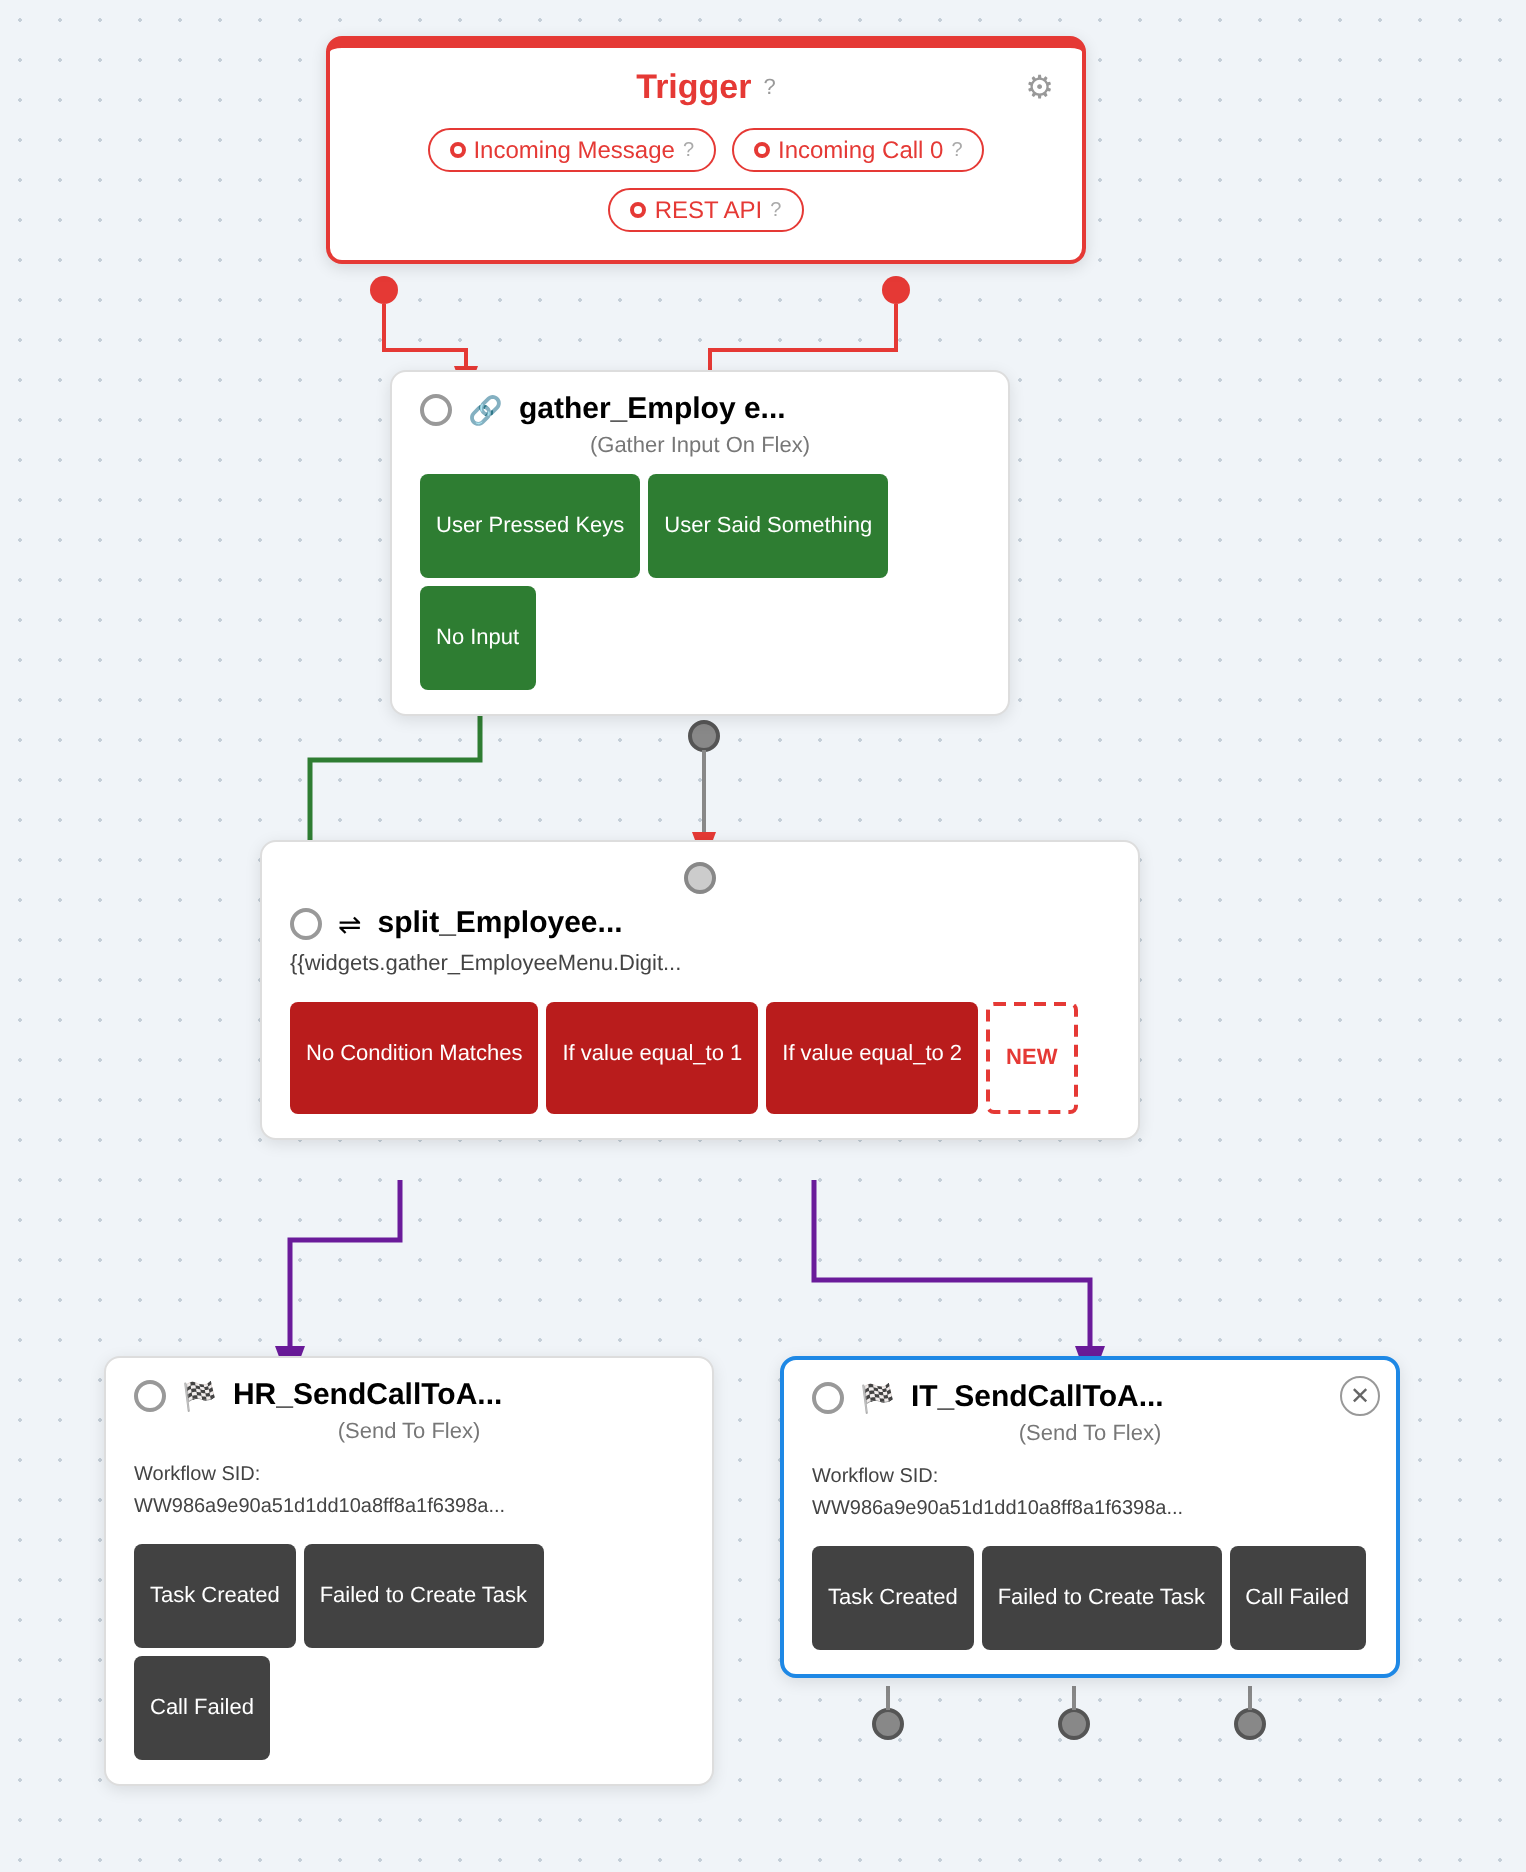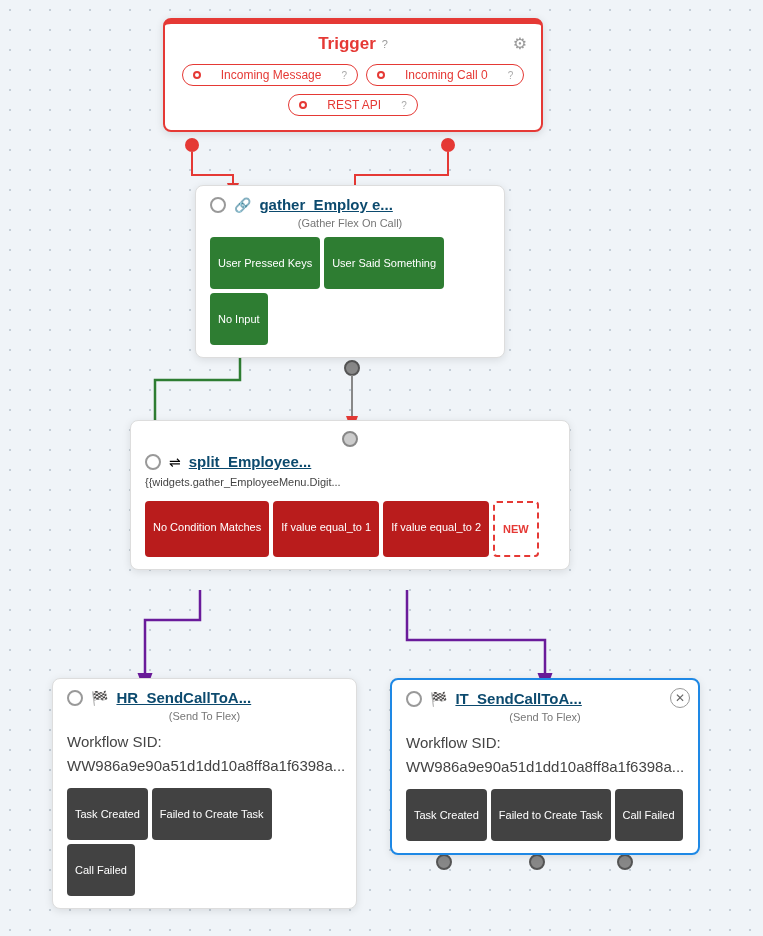--- a/index.html
+++ b/index.html
@@ -62,21 +62,21 @@
     }
     .trigger-options {
       display: flex;
       gap: 8px;
       flex-wrap: wrap;
       justify-content: center;
     }
     .trigger-option {
       display: flex;
       align-items: center;
-      gap: 20px;
+      gap: 4px;
       border: 1.5px solid #e53935;
       border-radius: 20px;
       padding: 3px 10px;
       font-size: 12px;
       color: #e53935;
       background: white;
       cursor: pointer;
     }
     .trigger-option .dot {
       width: 8px;
@@ -111,22 +111,21 @@
       border: 2px solid #999;
       background: white;
       flex-shrink: 0;
     }
     .node-icon {
       font-size: 14px;
     }
     .node-title {
       font-size: 15px;
       font-weight: 600;
-      color: #0c4a6e;
-      text-decoration: underline;
+      color: #000000;
     }
     .node-subtitle {
       font-size: 11px;
       color: #777;
       text-align: center;
       margin-bottom: 8px;
     }
     .node-body {
       font-size: 12px;
       color: #444;
@@ -233,21 +232,21 @@
     }
     .center-circle {
       width: 16px;
       height: 16px;
       border-radius: 50%;
       border: 2px solid #888;
       background: #ccc;
     }
 
     .workflow-text {
-      font-size: 15px;
+      font-size: 10px;
       color: #444;
       line-height: 1.6;
     }
   </style>
 </head>
 <body>
 
 <div class="canvas">
 
   <svg class="arrows-svg" xmlns="http://www.w3.org/2000/svg">
@@ -324,21 +323,21 @@
       </div>
     </div>
   </div>
 
   <div class="gather-node">
     <div class="node-header">
       <div class="node-circle"></div>
       <span class="node-icon">🔗</span>
       <span class="node-title">gather_Employ e...</span>
     </div>
-    <div class="node-subtitle">(Gather Flex On Call)</div>
+    <div class="node-subtitle">(Gather Input On Flex)</div>
     <div class="node-badges">
       <span class="badge badge-green">User Pressed Keys</span>
       <span class="badge badge-green">User Said Something</span>
       <span class="badge badge-green">No Input</span>
     </div>
   </div>
 
   <div class="split-node">
     <div class="node-center-dot">
       <div class="center-circle"></div>

